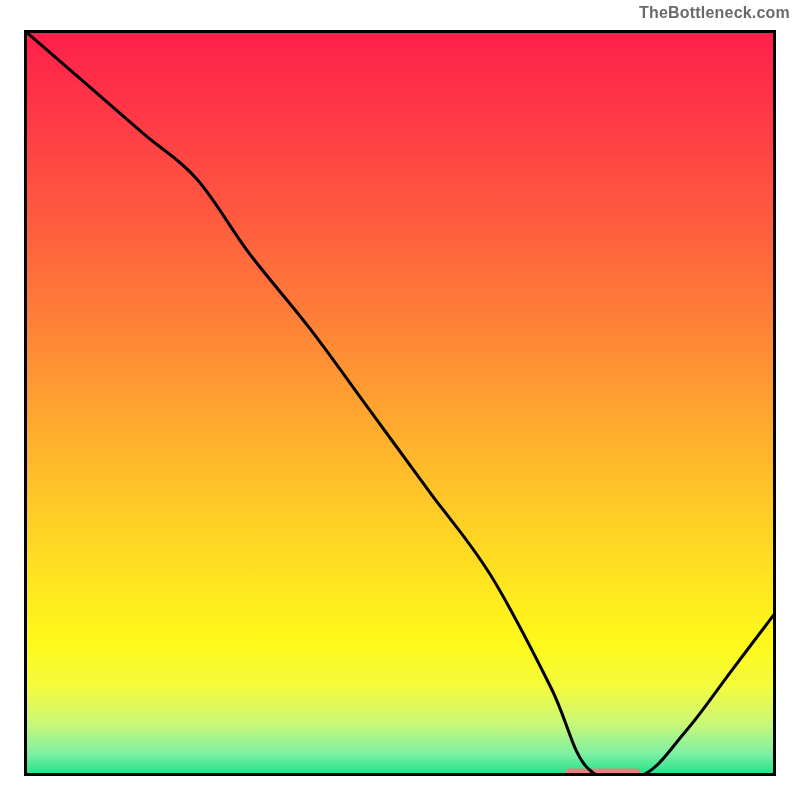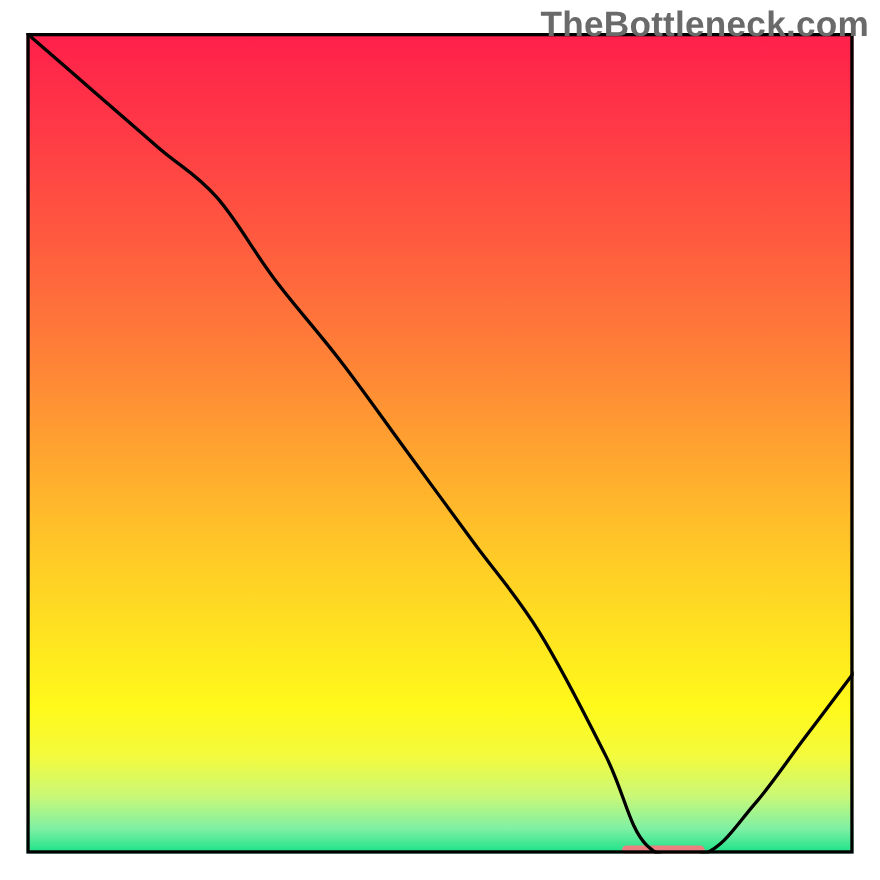--- a/index.html
+++ b/index.html
@@ -14,21 +14,21 @@
   .frame {
     position: relative;
     width: 800px;
     height: 800px;
     box-sizing: border-box;
   }
   .watermark {
     position: absolute;
     top: 4px;
     right: 10px;
-    font-size: 32px;
+    font-size: 16px;
     font-weight: 600;
     color: #6a6a6a;
     letter-spacing: 0.2px;
     z-index: 10;
   }
   .plot-wrap {
     position: absolute;
     left: 24px;
     top: 30px;
     width: 752px;

